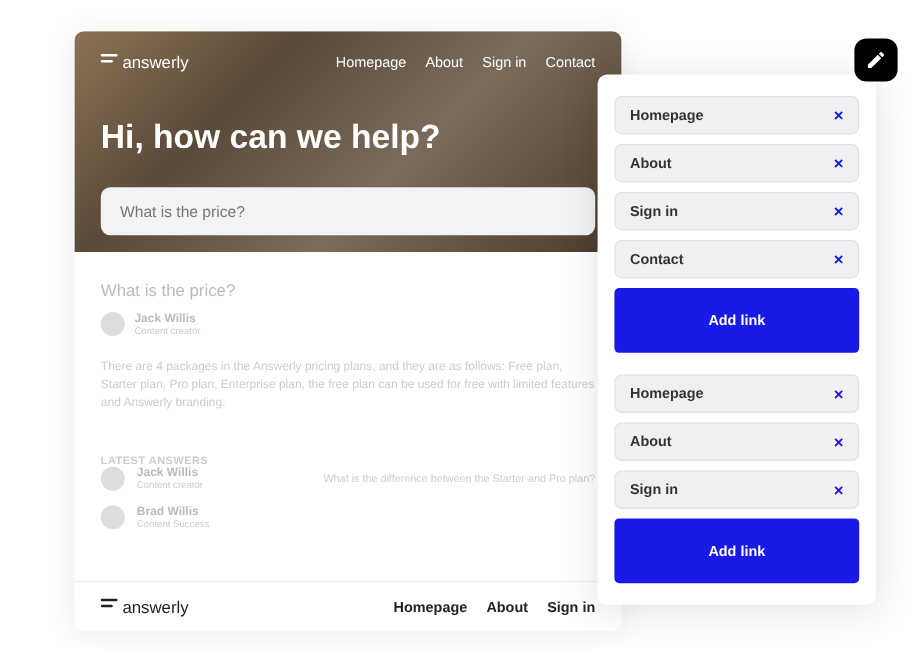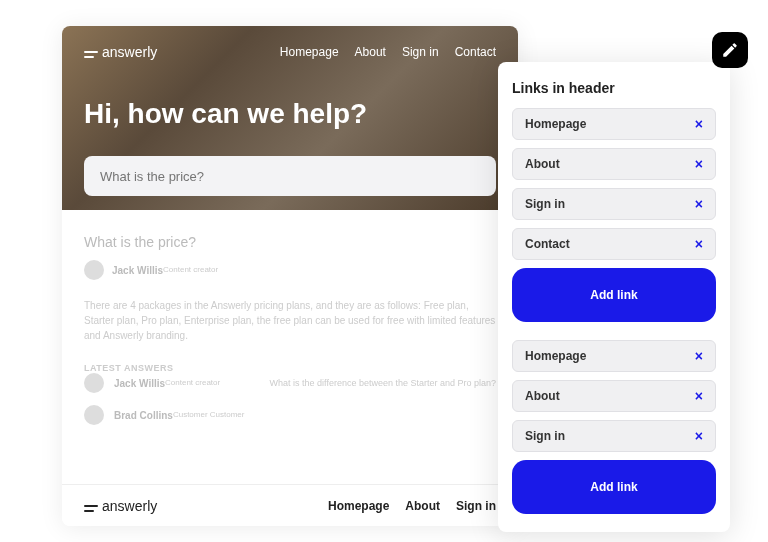--- a/index.html
+++ b/index.html
@@ -1,52 +1,52 @@
 <!DOCTYPE html>
 <html><head>
 <meta charset="utf-8">
 <style>
 *{margin:0;padding:0;box-sizing:border-box;font-family:-apple-system,BlinkMacSystemFont,'Segoe UI',Arial,sans-serif}
 body{background:#fff;width:768px;height:542px;position:relative;overflow:hidden}
 .preview-card{position:absolute;left:62px;top:26px;width:456px;height:500px;background:#fff;border-radius:8px;box-shadow:0 2px 24px rgba(0,0,0,0.08);overflow:hidden}
 .hero{height:184px;background:linear-gradient(135deg,#8b7355 0%,#5a4a3a 30%,#7a6b5a 60%,#4a3a2a 100%);position:relative;padding:18px 22px}
 .hero-top{display:flex;justify-content:space-between;align-items:center}
-.brand{color:#fff;font-size:14px;font-weight:500;display:flex;align-items:flex-end;gap:4px}
+.brand{color:#fff;font-size:14px;font-weight:500;display:flex;align-items:flex-start;gap:4px}
 .brand-icon{display:inline-block;width:14px;height:10px;position:relative}
 .brand-icon::before,.brand-icon::after{content:'';position:absolute;left:0;height:2px;background:#fff;border-radius:1px}
 .brand-icon::before{top:1px;width:14px}
 .brand-icon::after{top:6px;width:10px}
 .nav{display:flex;gap:16px}
 .nav a{color:#fff;text-decoration:none;font-size:12px;font-weight:500}
 .hero-title{color:#fff;font-size:28px;font-weight:700;margin-top:38px}
 .search-bar{position:absolute;bottom:14px;left:22px;right:22px;height:40px;background:#f3f3f5;border-radius:8px;display:flex;align-items:center;padding:0 16px}
 .search-bar input{border:none;background:transparent;width:100%;font-size:13px;color:#999;outline:none}
 .content{padding:24px 22px;color:#bbb}
 .qtitle{font-size:14px;margin-bottom:10px}
 .qtitle-bold{font-weight:400}
 .author-row{display:flex;align-items:center;gap:8px;margin-bottom:18px}
 .avatar{width:20px;height:20px;border-radius:50%;background:#ddd}
-.author-info{display:flex;flex-direction:row}
+.author-info{display:flex;flex-direction:column}
 .author-name{font-size:10px;font-weight:600;color:#bbb}
 .author-role{font-size:8px;color:#ccc}
-.answer-text{font-size:10px;line-height:1.5;color:#ccc;margin-bottom:20px}
+.answer-text{font-size:10px;line-height:1.5;color:#ccc;margin-bottom:36px}
 .section-label{font-size:9px;font-weight:700;letter-spacing:0.5px;color:#ccc;}
 .qa-row{display:flex;align-items:center;gap:10px;margin-bottom:12px}
 .qa-question{font-size:9px;color:#ccc;margin-left:auto}
 .footer{position:absolute;bottom:0;left:0;right:0;height:42px;display:flex;align-items:center;justify-content:space-between;padding:0 22px;border-top:1px solid #eee;background:#fff}
 .footer .brand{color:#222}
 .footer .brand-icon::before,.footer .brand-icon::after{background:#222}
 .footer-nav{display:flex;gap:16px}
 .footer-nav a{color:#222;text-decoration:none;font-size:12px;font-weight:600}
 .panel{position:absolute;right:38px;top:62px;width:232px;background:#fff;border-radius:8px;box-shadow:0 4px 32px rgba(0,0,0,0.12);padding:18px 14px}
 .panel-title{font-size:14px;font-weight:700;color:#222;margin-bottom:12px}
 .link-item{display:flex;align-items:center;justify-content:space-between;background:#f0f0f2;border:1px solid #e0e0e4;border-radius:6px;padding:8px 12px;margin-bottom:8px}
 .link-label{font-size:12px;font-weight:600;color:#333}
 .remove-x{color:#1a1ae8;font-size:14px;font-weight:700;cursor:pointer;line-height:1}
-.add-btn{width:100%;background:#1a1ae8;color:#fff;border:none;border-radius:14px;padding:20px;font-size:12px;font-weight:700;cursor:pointer;margin-bottom:18px}
+.add-btn{width:100%;background:#1a1ae8;color:#fff;border:none;border-radius:4px;padding:20px;font-size:12px;font-weight:700;cursor:pointer;margin-bottom:18px}
 .panel-section:last-child .add-btn{margin-bottom:0}
 .edit-fab{position:absolute;right:20px;top:32px;width:36px;height:36px;background:#000;border-radius:10px;display:flex;align-items:center;justify-content:center;cursor:pointer}
 .edit-fab svg{width:18px;height:18px;fill:#fff}
 </style>
 </head>
 <body>
 
 <div class="preview-card">
   <div class="hero">
     <div class="hero-top">
@@ -84,42 +84,41 @@
       <div class="avatar"></div>
       <div class="author-info">
         <span class="author-name">Jack Willis</span>
         <span class="author-role">Content creator</span>
       </div>
       <span class="qa-question">What is the difference between the Starter and Pro plan?</span>
     </div>
     <div class="qa-row">
       <div class="avatar"></div>
       <div class="author-info">
-        <span class="author-name">Brad Collins</span>
-        <span class="author-role">Customer Customer</span>
+        <span class="author-name">Brad Willis</span>
+        <span class="author-role">Content Success</span>
       </div>
     </div>
   </div>
 
   <div class="footer">
     <div class="brand">
       <span class="brand-icon"></span>
       <span>answerly</span>
     </div>
     <div class="footer-nav">
       <a>Homepage</a>
       <a>About</a>
       <a>Sign in</a>
     </div>
   </div>
 </div>
 
 <div class="panel">
   <div class="panel-section">
-    <div class="panel-title">Links in header</div>
     <div id="header-links">
         <div class="link-item">
           <span class="link-label">Homepage</span>
           <span class="remove-x">×</span>
         </div>
         <div class="link-item">
           <span class="link-label">About</span>
           <span class="remove-x">×</span>
         </div>
         <div class="link-item">

